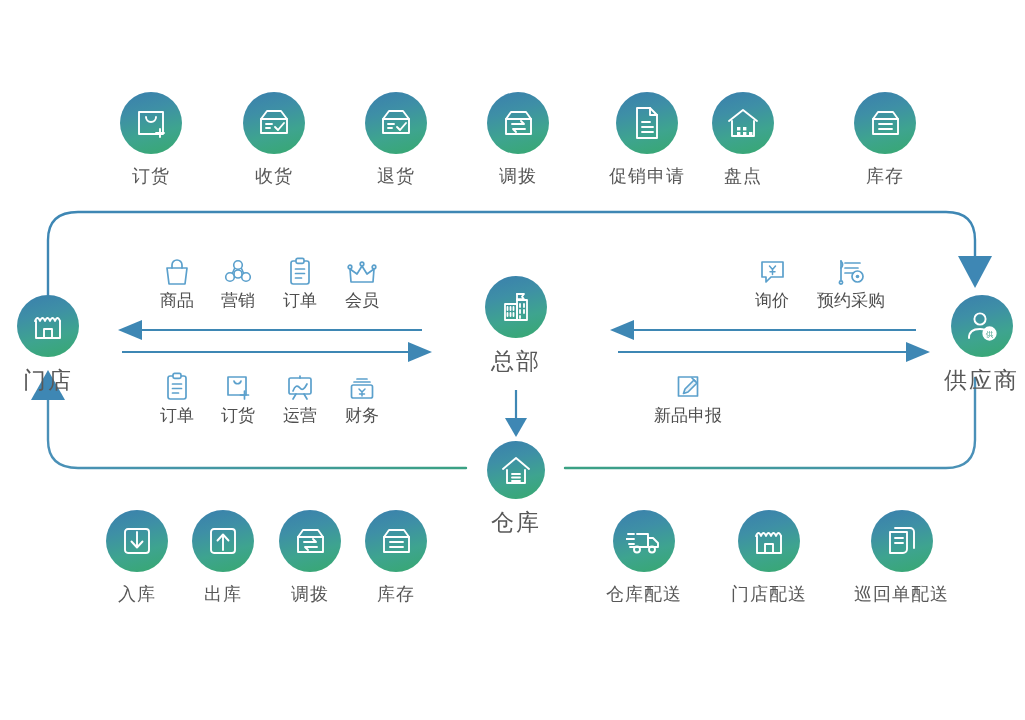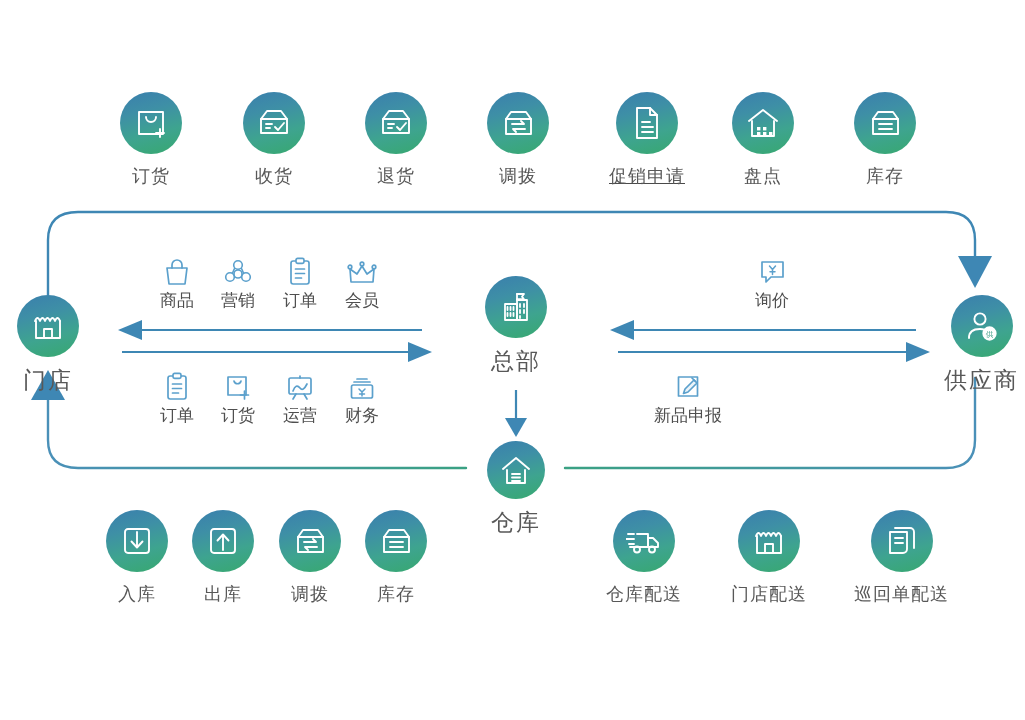--- a/index.html
+++ b/index.html
@@ -125,32 +125,32 @@
     <div class="circ">
       <svg width="33" height="31" viewBox="0 0 33 31" fill="none" stroke="#fff" stroke-width="1.9" stroke-linecap="round" stroke-linejoin="round">
         <path d="M4 11 L9 4 h15 l5 7 v15 h-25 z"></path>
           <path d="M4 11 h25"></path>
         <path d="M10 16 h12 l-3 -3 M23 21 h-12 l3 3"></path>
       </svg>
     </div>
     <div class="cap">调拨</div>
   </div>
 
-  <div class="node chip" style="left:609px;top:92px;text-decoration:underline;">
+  <div class="node chip" style="left:609px;top:92px;">
     <div class="circ">
       <svg width="28" height="34" viewBox="0 0 28 34" fill="none" stroke="#fff" stroke-width="1.9" stroke-linecap="round" stroke-linejoin="round">
         <path d="M4 2 h13 l7 7 v23 h-20 z"></path>
           <path d="M17 2 v7 h7"></path>
         <path d="M9 16 h8 M9 21 h11 M9 26 h11"></path>
       </svg>
     </div>
     <div class="cap">促销申请</div>
   </div>
 
-  <div class="node chip" style="left:732px;top:92px;">
+  <div class="node chip" style="left:712px;top:92px;">
     <div class="circ">
       <svg width="34" height="32" viewBox="0 0 34 32" fill="none" stroke="#fff" stroke-width="1.9" stroke-linecap="round" stroke-linejoin="round">
         <path d="M3 14 L17 3 L31 14"></path>
           <path d="M6 14 v15 h22 v-15"></path>
         <rect x="11" y="20" width="3.4" height="3.4" fill="#fff" stroke="none"></rect>
         <rect x="17" y="20" width="3.4" height="3.4" fill="#fff" stroke="none"></rect>
         <rect x="11" y="25" width="3.4" height="3.4" fill="#fff" stroke="none"></rect>
         <rect x="17" y="25" width="3.4" height="3.4" fill="#fff" stroke="none"></rect>
         <rect x="23" y="25" width="3.4" height="3.4" fill="#fff" stroke="none"></rect>
       </svg>
@@ -313,20 +313,33 @@
   <div class="mini" style="left:737px;top:252px;">
     <div class="gl">
       <svg width="27" height="28" viewBox="0 0 27 28" fill="none" stroke="#5ba0cc" stroke-width="1.7" stroke-linecap="round" stroke-linejoin="round">
         <path d="M3 4 h21 v15 h-12 l-5 5 v-5 h-4 z"></path>
         <path d="M10.5 8 l3 3.5 l3 -3.5 M13.5 11.5 v5 M11 13.8 h5" stroke-width="1.5"></path>
       </svg>
     </div>
     <div class="ml">询价</div>
   </div>
 
+  <div class="mini wide" style="left:796px;top:252px;">
+    <div class="gl">
+      <svg width="30" height="28" viewBox="0 0 30 28" fill="none" stroke="#5ba0cc" stroke-width="1.7" stroke-linecap="round" stroke-linejoin="round">
+        <path d="M5 3 q3 3.5 0 7"></path>
+          <path d="M5 3 v19"></path>
+          <circle cx="5" cy="24.5" r="1.6"></circle>
+        <path d="M9 5 h15 M9 10 h13 M9 15 h8"></path>
+        <circle cx="21.5" cy="18.5" r="5.5"></circle>
+          <circle cx="21.5" cy="18.5" r="1.8" fill="#5ba0cc" stroke="none"></circle>
+      </svg>
+    </div>
+    <div class="ml">预约采购</div>
+  </div>
 
   <div class="mini wide" style="left:633px;top:367px;">
     <div class="gl">
       <svg width="27" height="28" viewBox="0 0 27 28" fill="none" stroke="#5ba0cc" stroke-width="1.7" stroke-linecap="round" stroke-linejoin="round">
         <path d="M3.5 4 h19 v19 h-19 z"></path>
         <path d="M19 7 l-9 9 l-1.5 4.5 l4.5 -1.5 l9 -9 z" fill="#eaf3f9"></path>
         <path d="M17 5 l3.5 3.5"></path>
       </svg>
     </div>
     <div class="ml">新品申报</div>

